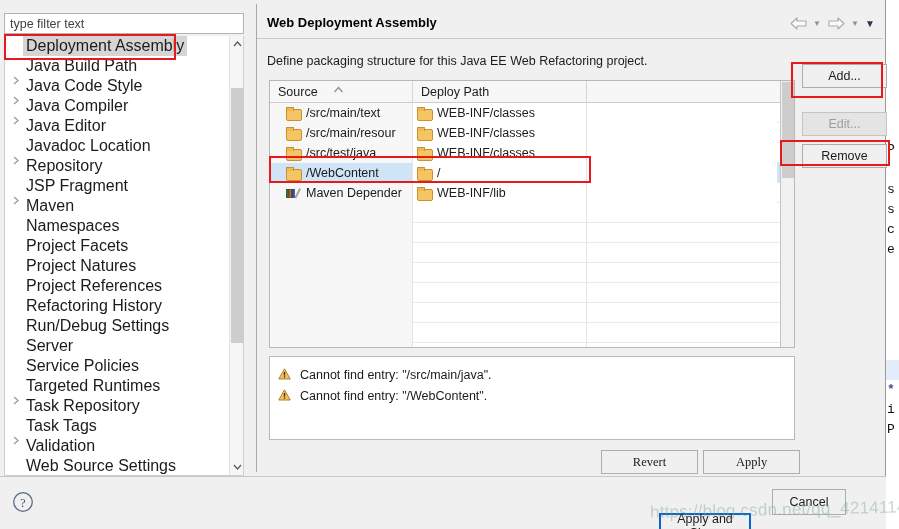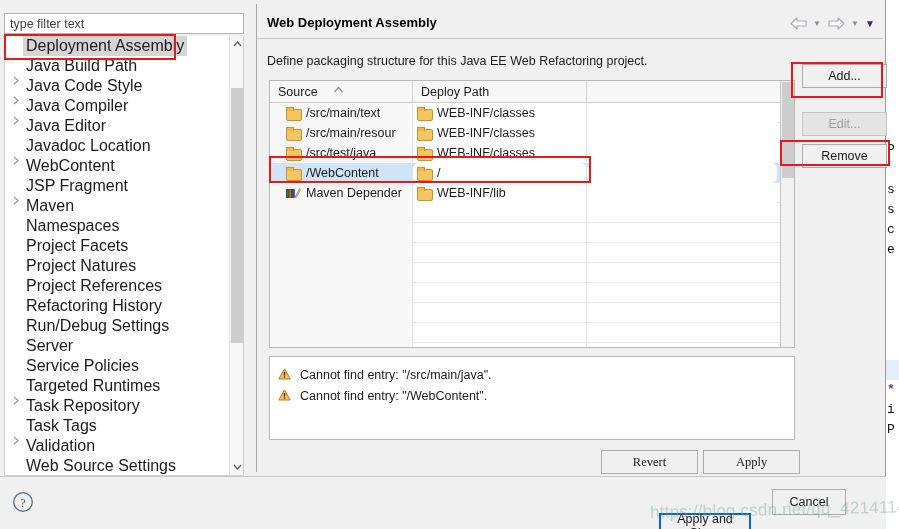--- a/index.html
+++ b/index.html
@@ -137,21 +137,21 @@
   .trow { display: flex; height: 20px; border-bottom: 1px solid #eaeaea; }
   .trow.sel { background: #cfe5f7; }
   .td {
     height: 20px; display: flex; align-items: center;
     font-size: 12.5px; white-space: nowrap; overflow: hidden;
     border-right: 1px solid #e4e4e4;
   }
   .td.c0 { width: 143px; padding-left: 16px; background: #f7f7f7; }
   .td.c1 { width: 174px; padding-left: 4px; }
   .td.c2 { width: 190px; border-right: none; }
-  .trow.sel .td.c0, .trow.sel .td.c1, .trow.sel .td.c2 { background: transparent; border-radius: 6px; }
+  .trow.sel .td.c0, .trow.sel .td.c1, .trow.sel .td.c2 { background: transparent; }
   .trow.filled .td.c1, .trow.filled .td.c2 { background: #ffffff; }
 
   .ficon {
     display: inline-block; width: 15px; height: 12px; margin-right: 5px;
     flex: 0 0 15px; position: relative;
   }
   .ficon::before {
     content: ""; position: absolute; left: 0; top: 2px;
     width: 14px; height: 10px; border-radius: 1px 2px 2px 2px;
     background: #f5c463; border: 1px solid #c79134;
@@ -307,21 +307,21 @@
             <span class="lbl">Java Editor</span>
           </div>
           <div class="tree-item">
             <span class="arrow"></span>
             <span class="lbl">Javadoc Location</span>
           </div>
           <div class="tree-item">
             <span class="arrow"><svg width="6" height="9" viewBox="0 0 6 9">
                 <path d="M1 1 L5 4.5 L1 8" stroke="#9b9b9b" stroke-width="1.3" fill="none"></path>
               </svg></span>
-            <span class="lbl">WebContent</span>
+            <span class="lbl">Repository</span>
           </div>
           <div class="tree-item">
             <span class="arrow"></span>
             <span class="lbl">JSP Fragment</span>
           </div>
           <div class="tree-item">
             <span class="arrow"><svg width="6" height="9" viewBox="0 0 6 9">
                 <path d="M1 1 L5 4.5 L1 8" stroke="#9b9b9b" stroke-width="1.3" fill="none"></path>
               </svg></span>
             <span class="lbl">Maven</span>

